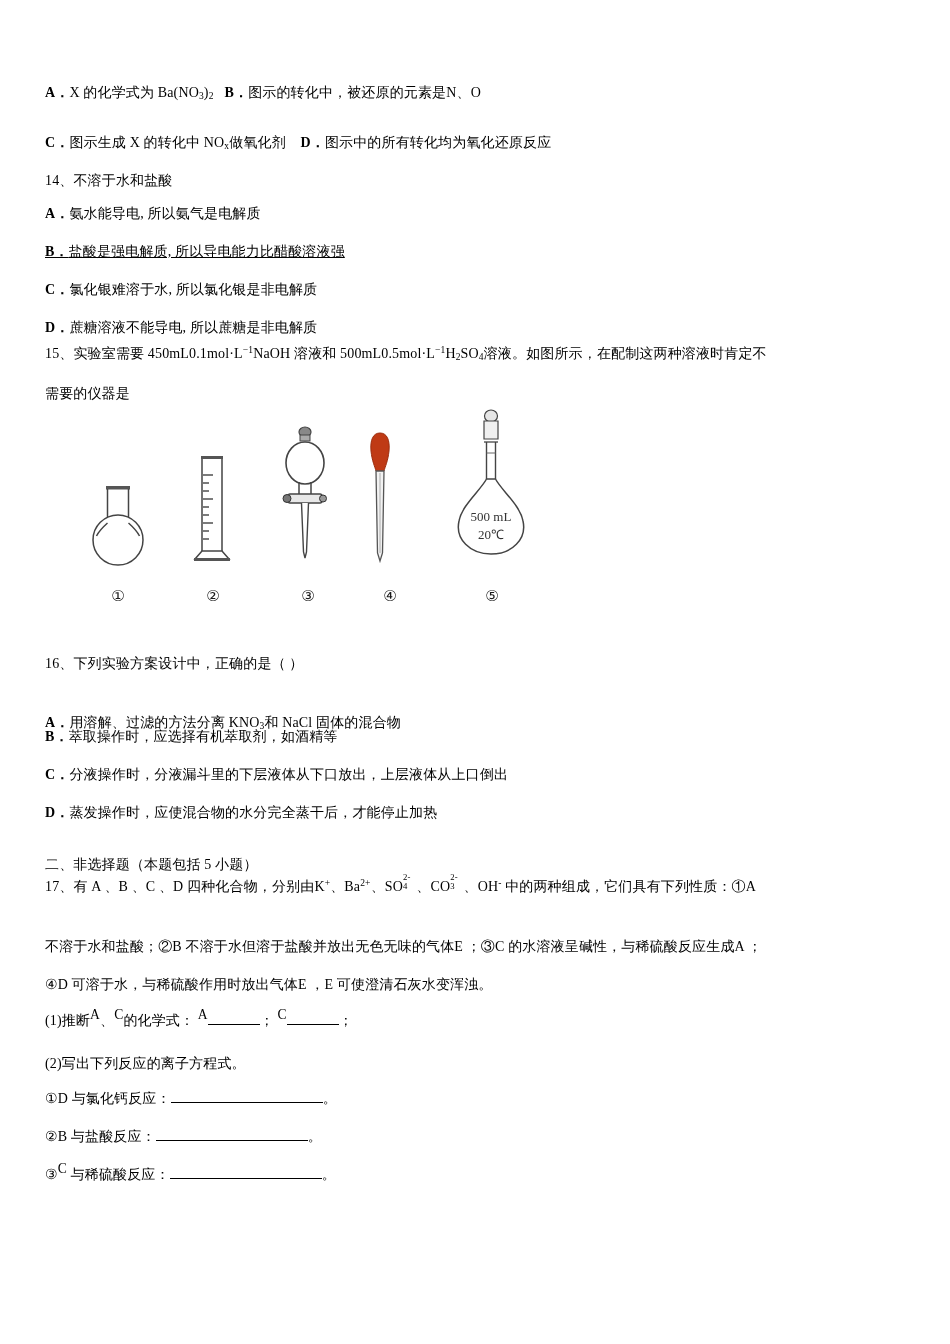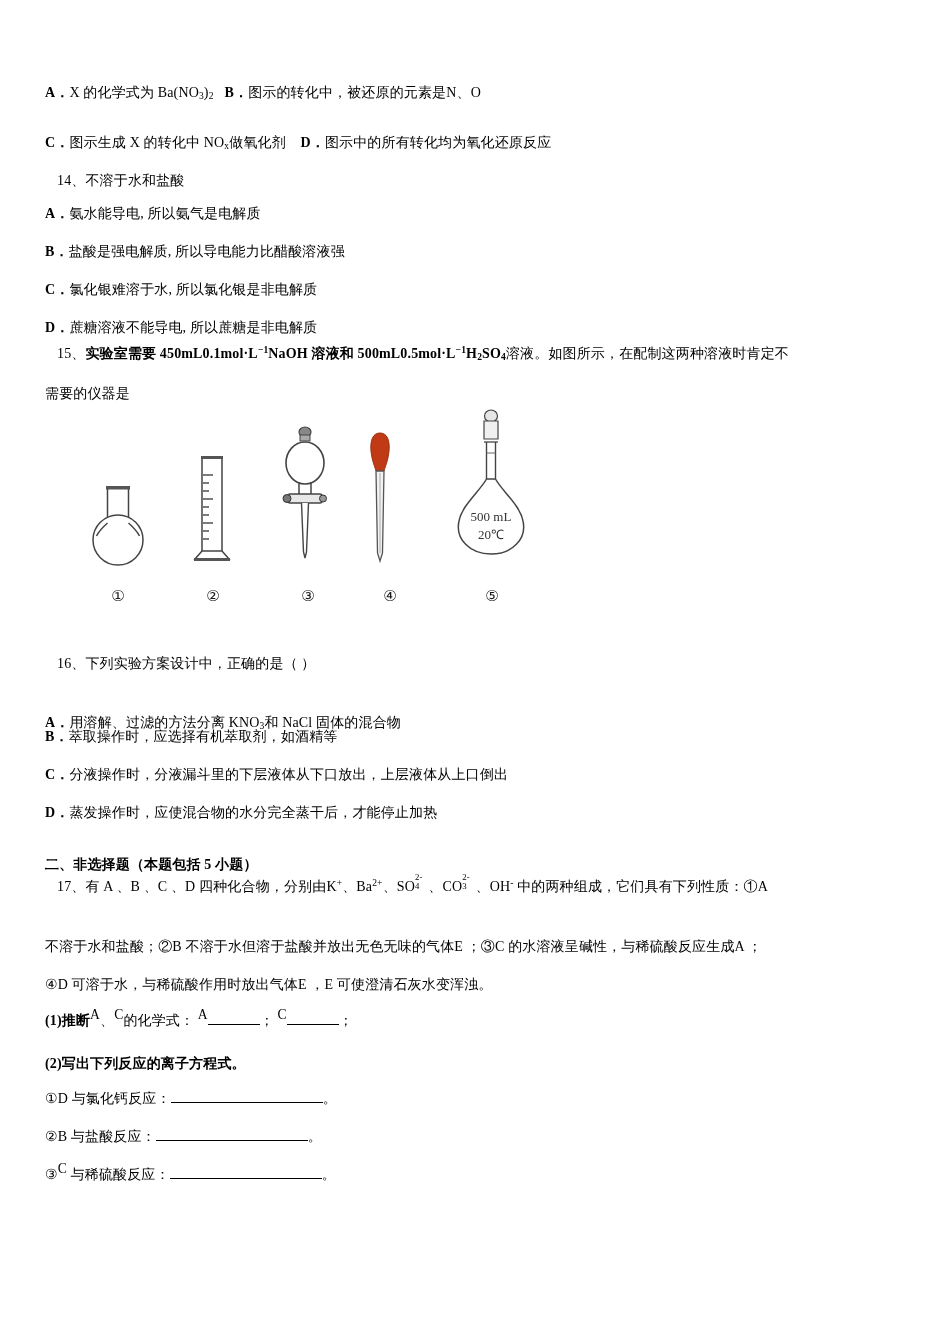--- a/index.html
+++ b/index.html
@@ -24,28 +24,27 @@
   }
   .line {
     position: absolute;
     left: 45px;
     width: 870px;
     font-size: 14px;
     line-height: 1.35;
     white-space: nowrap;
     letter-spacing: 0.15px;
   }
-  .bold { font-weight: bold; }
+  .bold { font-weight: normal; }
   .opt-label {
     font-weight: bold;
     font-family: "Liberation Serif", serif;
   }
   .qnum {
     font-family: "Liberation Serif", serif;
-    margin-left: 12px;
   }
   sub {
     font-size: 0.68em;
     vertical-align: -0.25em;
     line-height: 0;
   }
   sup {
     font-size: 0.68em;
     vertical-align: 0.48em;
     line-height: 0;
@@ -125,21 +124,21 @@
     &nbsp;&nbsp;&nbsp;<span class="opt-label">D．</span><span>图示中的所有转化均为氧化还原反应</span>
   </div>
 
   <div class="line" style="top:172px;">
     <span class="qnum">14、</span><span>不溶于水和盐酸</span>
   </div>
 
   <div class="line" style="top:205px;">
     <span class="opt-label">A．</span><span>氨水能导电, 所以氨气是电解质</span>
   </div>
-  <div class="line" style="top:243px;">
+  <div class="line" style="top:243px;text-decoration:underline;">
     <span class="opt-label">B．</span><span>盐酸是强电解质, 所以导电能力比醋酸溶液强</span>
   </div>
   <div class="line" style="top:281px;">
     <span class="opt-label">C．</span><span>氯化银难溶于水, 所以氯化银是非电解质</span>
   </div>
   <div class="line" style="top:319px;">
     <span class="opt-label">D．</span><span>蔗糖溶液不能导电, 所以蔗糖是非电解质</span>
   </div>
 
   <div class="line" style="top:345px;">

